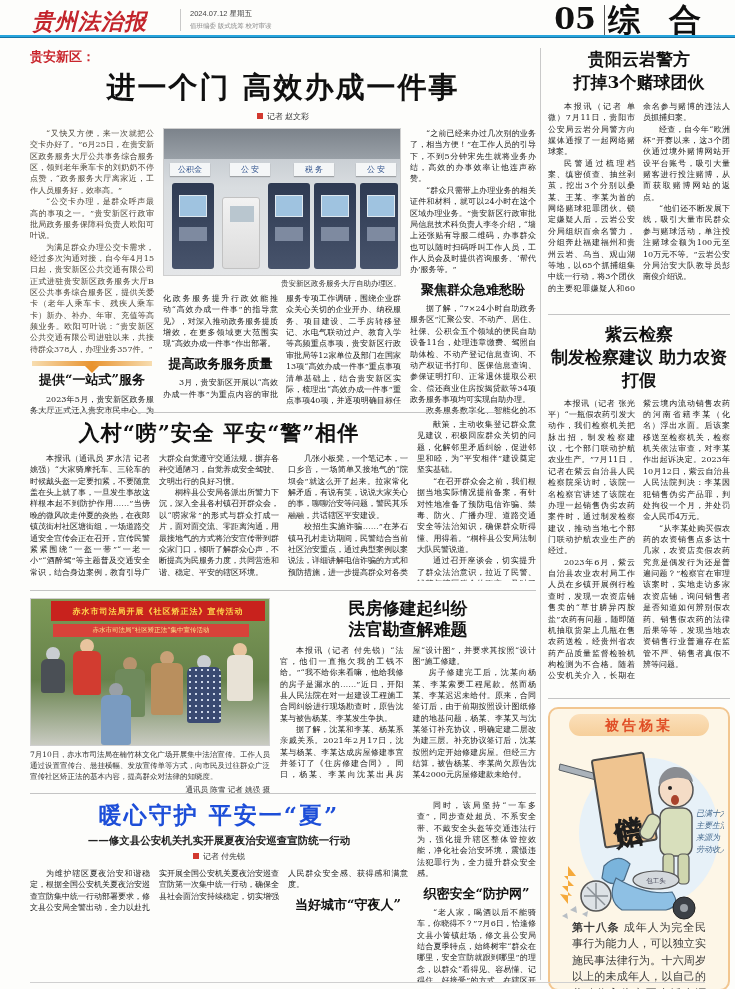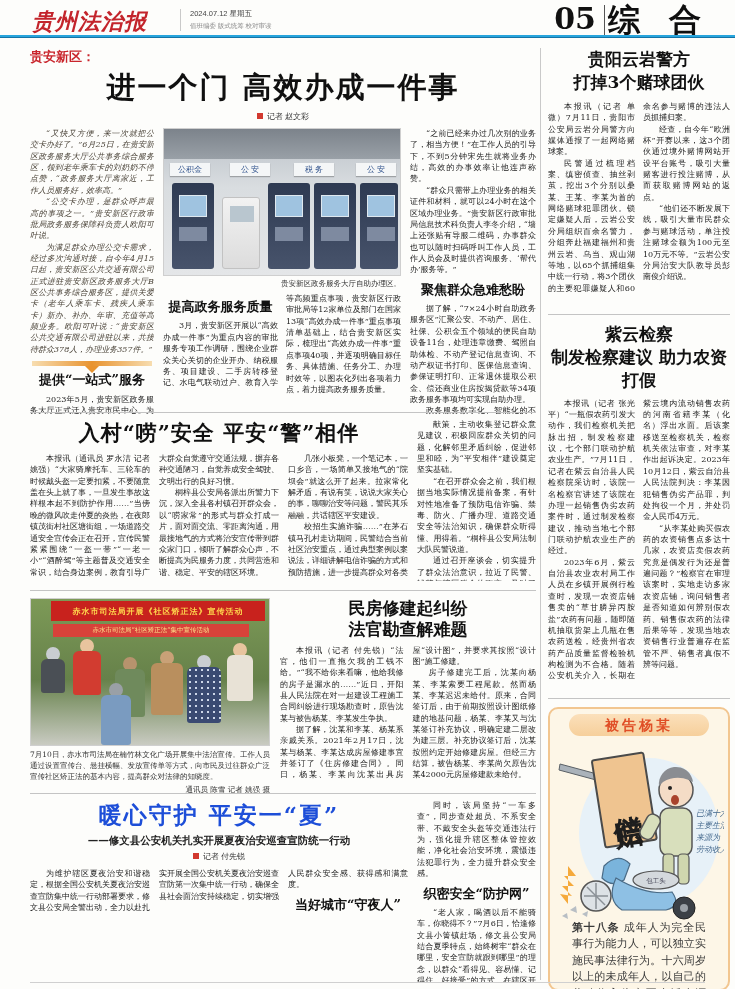--- a/index.html
+++ b/index.html
@@ -27,21 +27,21 @@
   .subhead { font-weight:bold; font-size:13px; text-align:center; margin:5px 0 4px; color:#111; }
   .vr { position:absolute; width:1px; background:#c9c9c9; }
   .byline { text-align:center; font-size:8px; color:#333; margin:3px 0 6px; font-family:"Liberation Sans",sans-serif; }
   .byline .sq { display:inline-block; width:6px; height:6px; background:#d2392f; margin-right:4px; }
   
   .a1 { position:absolute; left:30px; top:48px; width:506px; }
   .a1 .kicker { font-size:13px; font-weight:bold; color:#c9252c; }
   .a1 .hl { font-size:29px; font-weight:900; text-align:center; letter-spacing:2px; color:#101010; margin-top:2px; }
   .a1-body { display:flex; gap:9px; margin-top:4px; height:288px; overflow:hidden; }
   .a1-c1 { width:124px; height:288px; overflow:hidden; }
-  .a1-lead p { font-style:italic; color:#4a4338; }
+  .a1-lead p { color:#4a4338; }
   .arrow-orn { margin:6px 2px 2px; height:5px; background:linear-gradient(90deg,#f7ddb0,#e8932f,#f7ddb0); position:relative; }
   .arrow-orn:after { content:""; position:absolute; left:50%; top:5px; margin-left:-7px; border:7px solid transparent; border-top:7px solid #e8932f; border-bottom:0; }
   .a1-mid { width:238px; }
   .photo-hall { position:relative; width:238px; height:148px; background:linear-gradient(#b9c0c7,#d9dde0 40%,#e4e6e8); overflow:hidden; border:1px solid #cfcfcf; }
   .hall-ceiling { position:absolute; top:0; left:0; right:0; height:30px; background:linear-gradient(#7c838b,#99a0a7); }
   .hall-bigsign { position:absolute; top:3px; left:46px; width:150px; height:20px; background:#ccd3d8; color:#5d666e; font-size:10px; letter-spacing:7px; text-align:center; line-height:20px; font-family:"Liberation Sans",sans-serif; }
   .hall-sign { position:absolute; top:34px; width:40px; height:13px; background:#f4f6f7; color:#2c4f8a; font-size:8px; text-align:center; line-height:13px; font-family:"Liberation Sans",sans-serif; box-shadow:0 1px 1px rgba(0,0,0,.25); }
   .kiosk { position:absolute; bottom:6px; width:42px; height:86px; background:linear-gradient(#2e3a52,#47536b); border-radius:3px; }
   .kiosk .scr { position:absolute; left:7px; top:12px; width:28px; height:22px; background:#9fc3e0; border:1px solid #dfe8ef; }
   .kiosk .pad { position:absolute; left:7px; top:44px; width:28px; height:14px; background:#7e8aa0; }
@@ -152,20 +152,21 @@
               <div class="scr"></div>
               <div class="pad"></div>
             </div>
           <div class="kiosk" style="left:196px;width:38px">
               <div class="scr"></div>
               <div class="pad"></div>
             </div>
         </div>
         <div class="photocap">贵安新区政务服务大厅自助办理区。</div>
         <div class="a1-midcols bodytxt">
+          <p class="cont">化政务服务提升行政效能推动“高效办成一件事”的指导意见》，对深入推动政务服务提质增效，在更多领域更大范围实现“高效办成一件事”作出部署。</p>
           <div class="subhead">提高政务服务质量</div>
           <div>
               <p>3月，贵安新区开展以“高效办成一件事”为重点内容的审批服务专项工作调研，围绕企业群众关心关切的企业开办、纳税服务、项目建设、二手房转移登记、水电气联动过户、教育入学等高频重点事项，贵安新区行政审批局等12家单位及部门在国家13项“高效办成一件事”重点事项清单基础上，结合贵安新区实际，梳理出“高效办成一件事”重点事项40项，并逐项明确目标任务、具体措施、任务分工、办理时效等，以图表化列出各项着力点，着力提高政务服务质量。</p>
             </div>
         </div>
       </div>
       <div class="a1-cr bodytxt">
         <div>
             <p>“之前已经来办过几次别的业务了，相当方便！”在工作人员的引导下，不到5分钟宋先生就将业务办结，高效的办事效率让他连声称赞。</p>
             <p>“群众只需带上办理业务的相关证件和材料，就可以24小时在这个区域办理业务。”贵安新区行政审批局信息技术科负责人李冬介绍，“墙上还张贴有导服二维码，办事群众也可以随时扫码呼叫工作人员，工作人员会及时提供咨询服务、‘帮代办’服务等。”</p>

